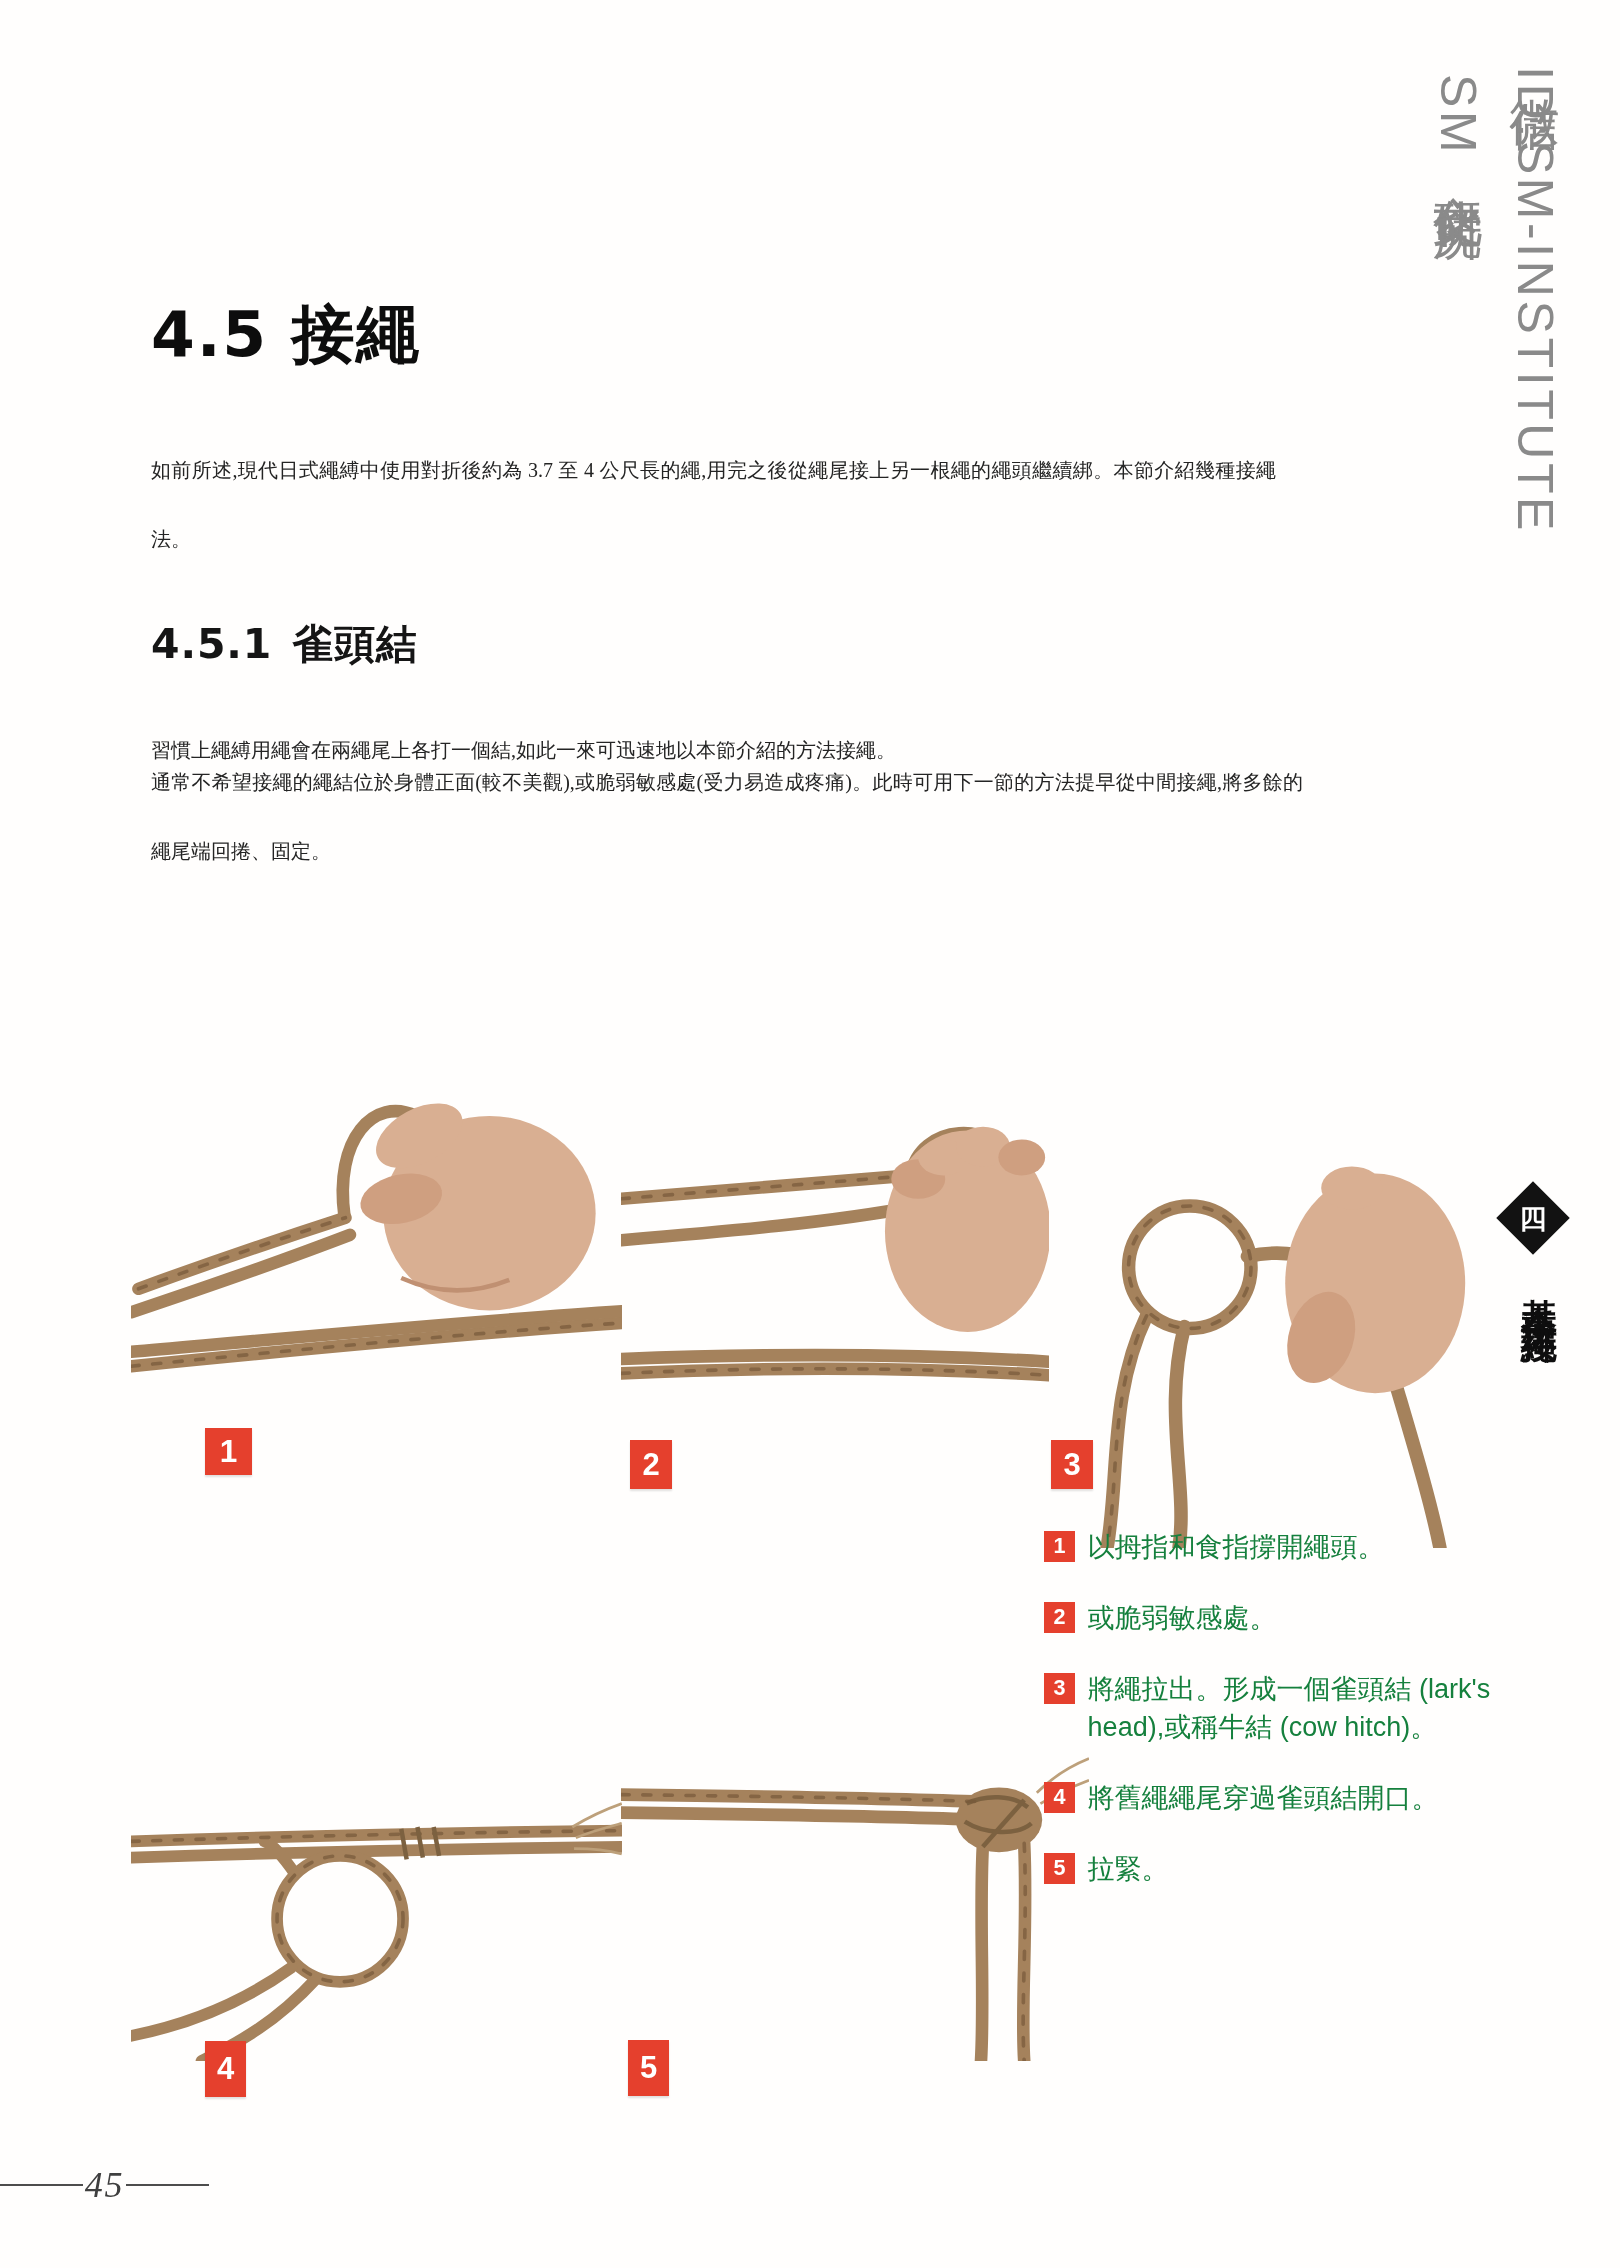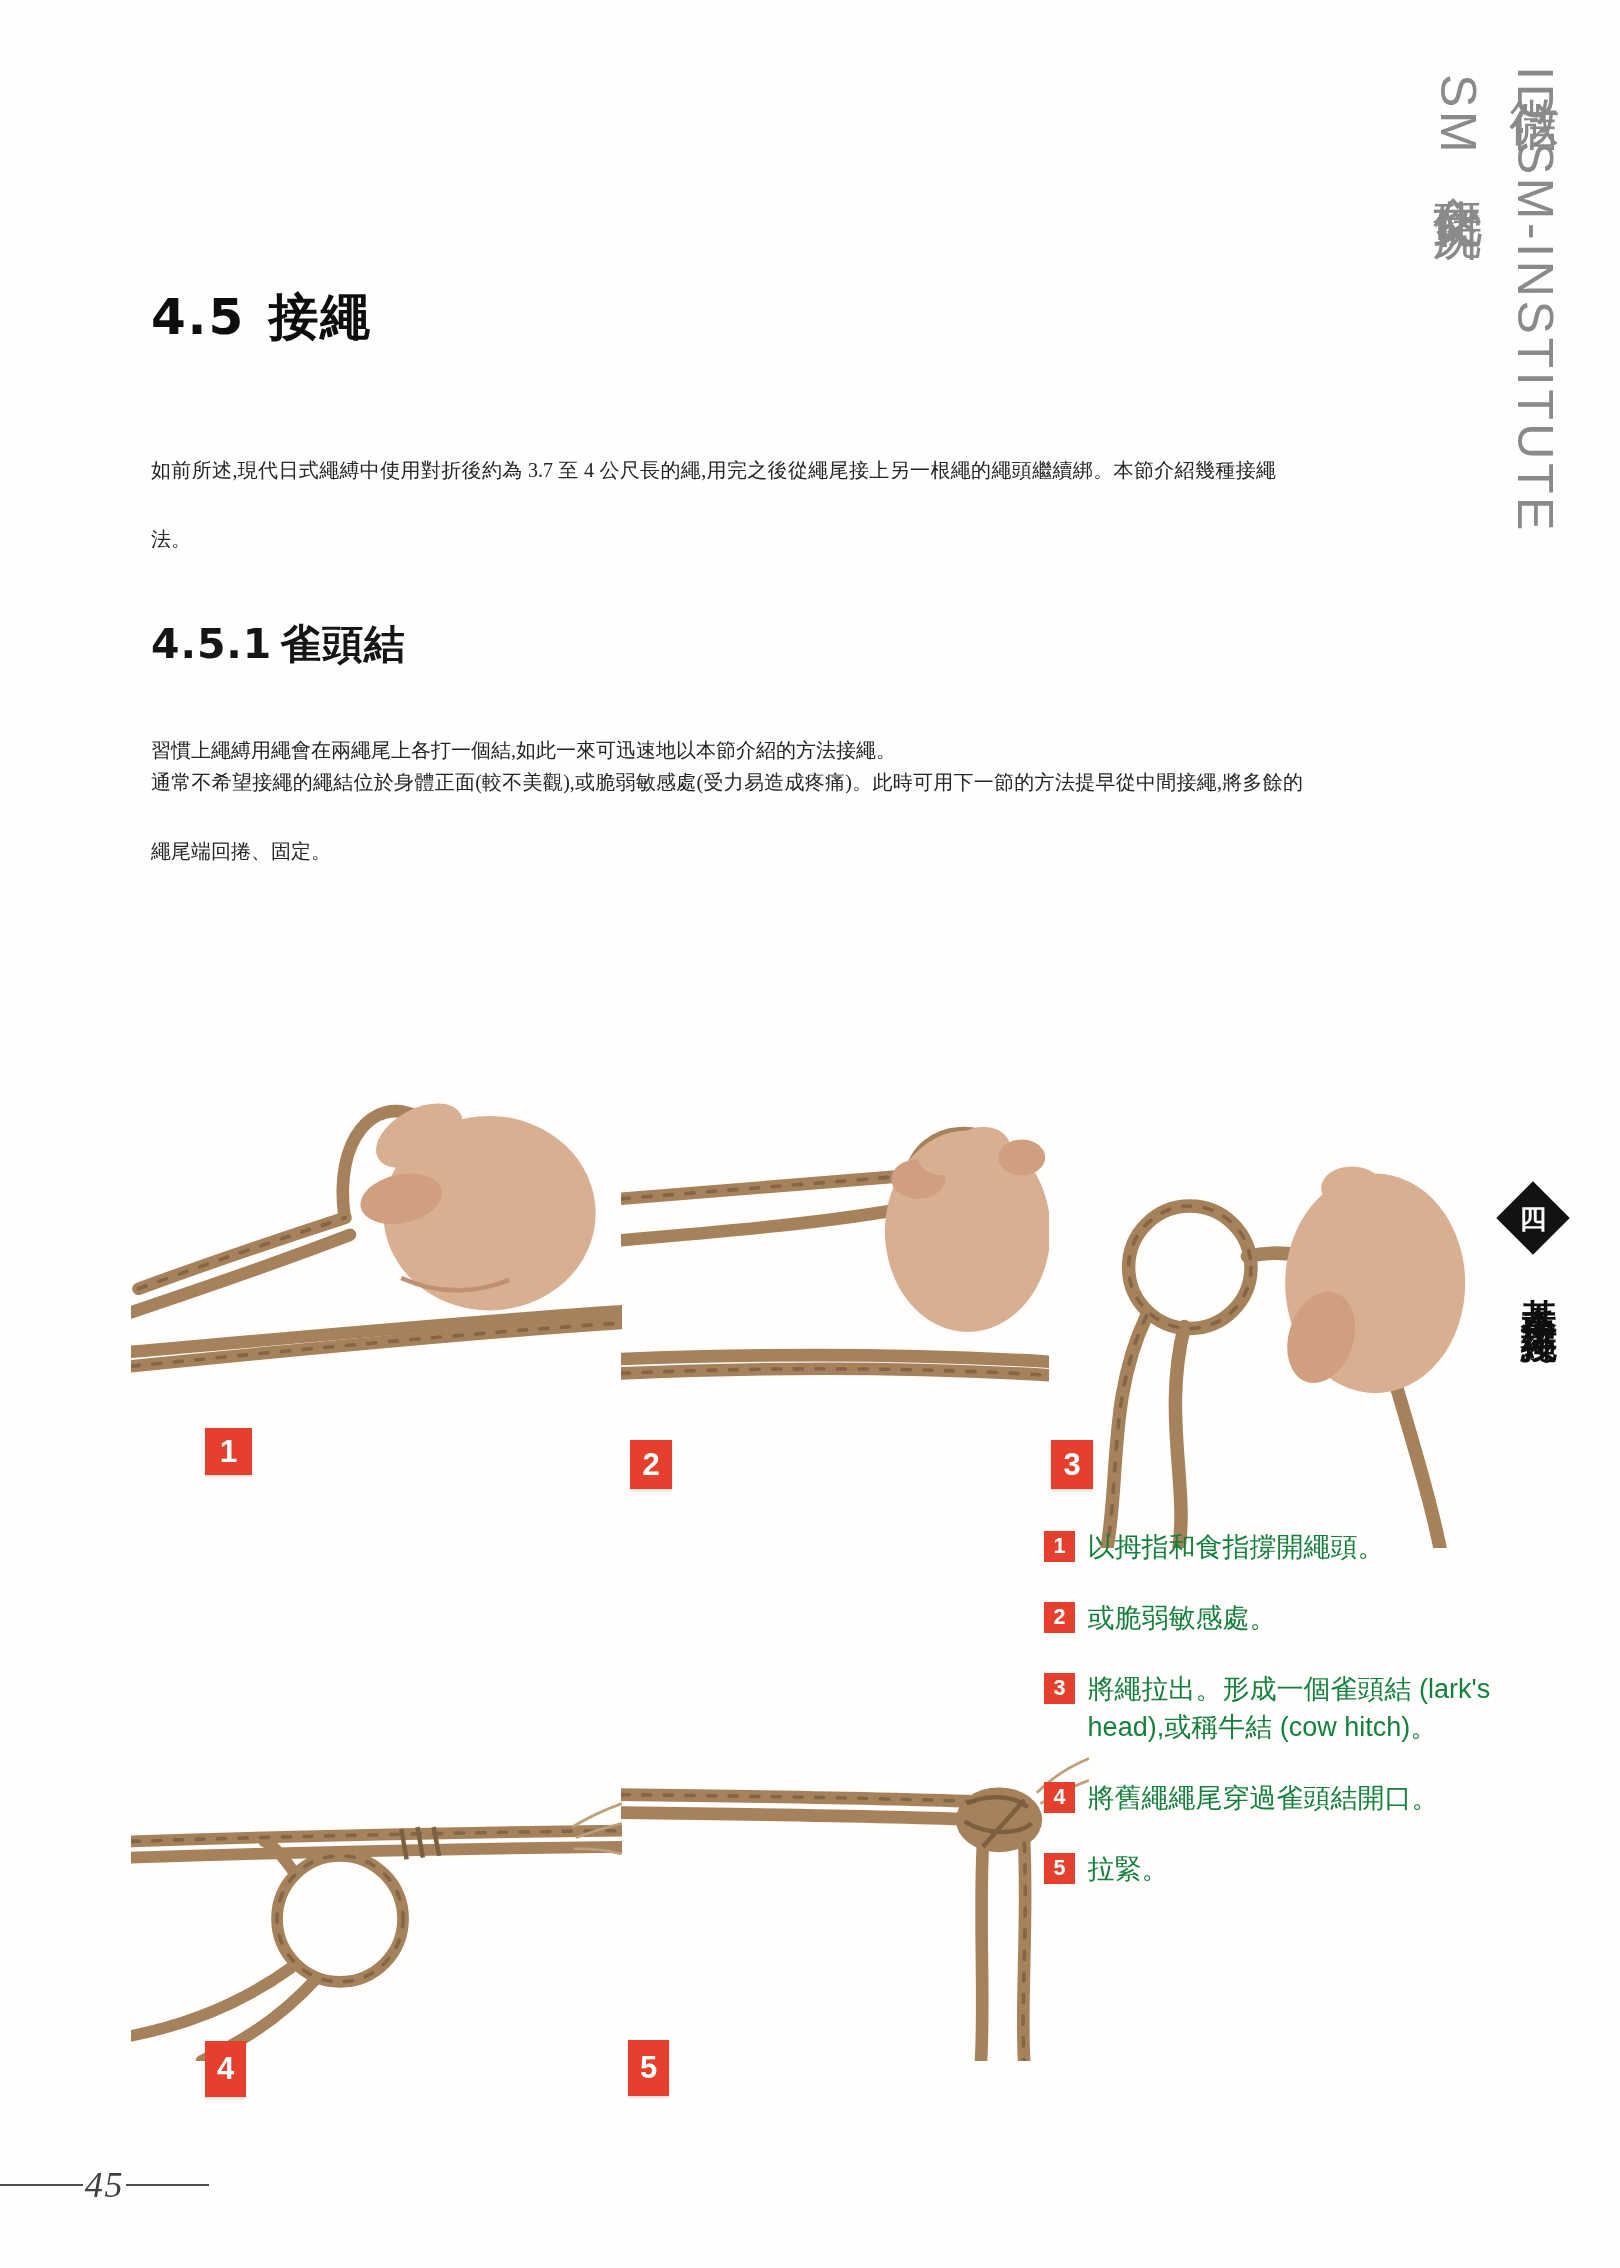--- a/index.html
+++ b/index.html
@@ -21,31 +21,31 @@
     font-size:50px;
     line-height:1;
   }
   .wm1{left:1510px;top:59px;height:558px;}
   .wm2{left:1433px;top:74px;height:504px;}
 
   
   .h1{
     position:absolute;left:151px;top:250px;
     font-family:"DejaVu Sans", sans-serif;
-    font-weight:800;font-size:50px;letter-spacing:1.8px;color:#0d0d0d;
+    font-weight:800;font-size:63px;letter-spacing:1.8px;color:#0d0d0d;
     white-space:nowrap;
   }
   .h1 .sec-no{margin-right:23.4px;}
   .h2{
     position:absolute;left:151px;top:583px;
     font-family:"DejaVu Sans", sans-serif;
     font-weight:700;font-size:41px;letter-spacing:0.9px;color:#151515;
     white-space:nowrap;
   }
-  .h2 .sec-no{margin-right:8px;}
+  .h2 .sec-no{margin-right:20px;}
   .para{
     position:absolute;left:151px;width:1125px;
     font-size:20px;line-height:69px;color:#242424;
     text-align:justify;
   }
   .p-intro{top:416px;}
   .p-1{top:696px;width:1152px;}
   .p-2{top:728px;width:1152px;}
 
   

